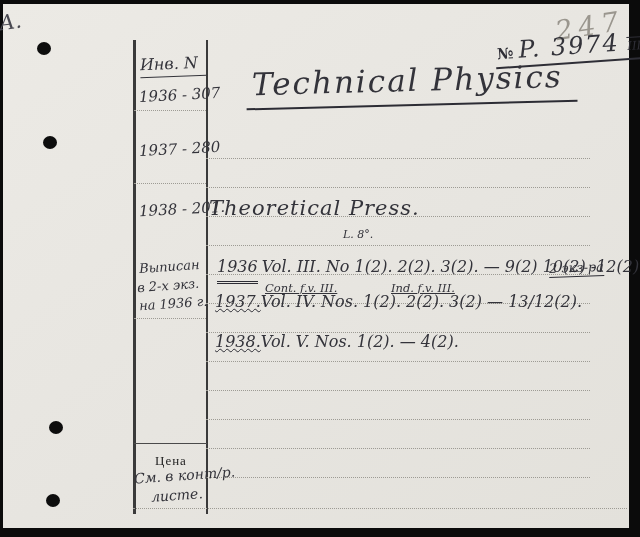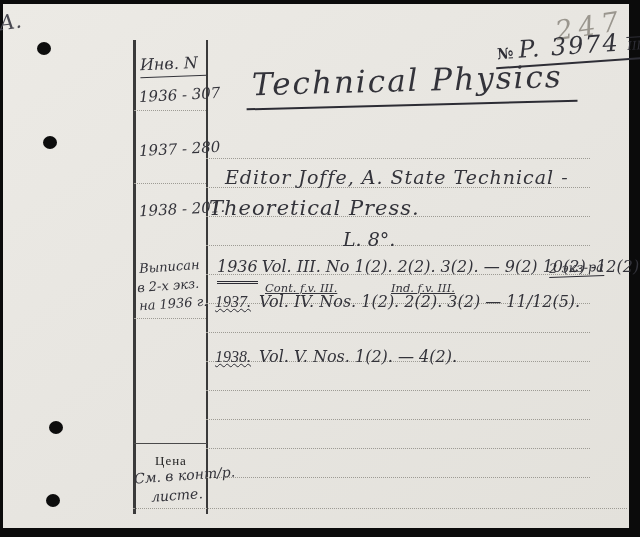--- a/index.html
+++ b/index.html
@@ -27,24 +27,24 @@
   .inv{position:absolute;left:136px;font-size:15px;transform:rotate(-3deg);}
   .note-small{position:absolute;font-size:13px;transform:rotate(-4deg);}
   .price-label{position:absolute;left:152px;top:449px;font-size:13px;font-style:normal;letter-spacing:1px;color:#222;font-family:"Liberation Serif",serif;}
   .title{
     position:absolute;left:243px;top:58px;font-size:31px;letter-spacing:2px;
     border-bottom:2.5px solid #2c2c34;padding:0 14px 6px 6px;transform:rotate(-1.5deg);
   }
   .subtitle{position:absolute;left:212px;top:128px;font-size:22px;letter-spacing:2px;}
   .editor1{position:absolute;left:222px;top:162px;font-size:19px;letter-spacing:1px;}
   .editor2{position:absolute;left:206px;top:192px;font-size:21px;letter-spacing:1px;}
-  .format{position:absolute;left:340px;top:224px;font-size:19px;}
+  .format{position:absolute;left:340px;top:224px;font-size:11px;}
   .hold{position:absolute;font-size:16px;}
   .year-dbl{border-bottom:3px double #2c2c34;padding-bottom:5px;margin-right:4px;}
-  .year-wavy{text-decoration:underline wavy #2c2c34 1px;margin-right:8px;font-family:Liberation Serif, serif;}
+  .year-wavy{text-decoration:underline wavy #2c2c34 1px;}
   .copies{position:absolute;left:546px;top:256px;font-size:13px;border-bottom:1px solid #2c2c34;padding-bottom:1px;transform:rotate(-2deg);}
   .subnote{position:absolute;font-size:11.5px;}
 </style>
 </head>
 <body>
 
 <div class="scan">
   <div class="paper">
 
     <div class="punch" style="left:34px;top:38px;"></div>
@@ -89,33 +89,32 @@
 
     <div class="note-small hw" style="left:136px;top:255px;">Выписан</div>
     <div class="note-small hw" style="left:134px;top:274px;">в 2-х экз.</div>
     <div class="note-small hw" style="left:136px;top:292px;">на 1936 г.</div>
 
     <div class="price-label">Цена</div>
     <div class="note-small hw" style="left:131px;top:463px;font-size:14px;">См. в конт/р.</div>
     <div class="note-small hw" style="left:148px;top:483px;font-size:14px;">листе.</div>
 
     <div class="title hw">Technical Physics</div>
-    <div class="editor1 hw">Editor Joffe, A. State Technical -</div>
     <div class="editor2 hw">Theoretical Press.</div>
     <div class="format hw">L. 8°.</div>
 
     <div class="hold hw" style="left:214px;top:253px;">
       <span class="year-dbl">1936</span><span>Vol. III. No 1(2). 2(2). 3(2). — 9(2) 10(2) -12(2)</span>
     </div>
     <div class="copies hw">2 экз-ра</div>
     <div class="subnote hw" style="left:262px;top:277px;text-decoration:underline;">Cont. f.v. III.</div>
     <div class="subnote hw" style="left:388px;top:277px;text-decoration:underline;">Ind. f.v. III.</div>
 
     <div class="hold hw" style="left:212px;top:288px;">
-      <span class="year-wavy">1937.</span><span>Vol. IV. Nos. 1(2). 2(2). 3(2) — 11/12(5).</span>
+      <span class="year-wavy">1937.</span><span>Vol. IV. Nos. 1(2). 2(2). 3(2) — 13/12(2).</span>
     </div>
 
-    <div class="hold hw" style="left:212px;top:343px;">
+    <div class="hold hw" style="left:212px;top:328px;">
       <span class="year-wavy">1938.</span><span>Vol. V. Nos. 1(2). — 4(2).</span>
     </div>
 
   </div>
 </div>
 
 </body></html>

